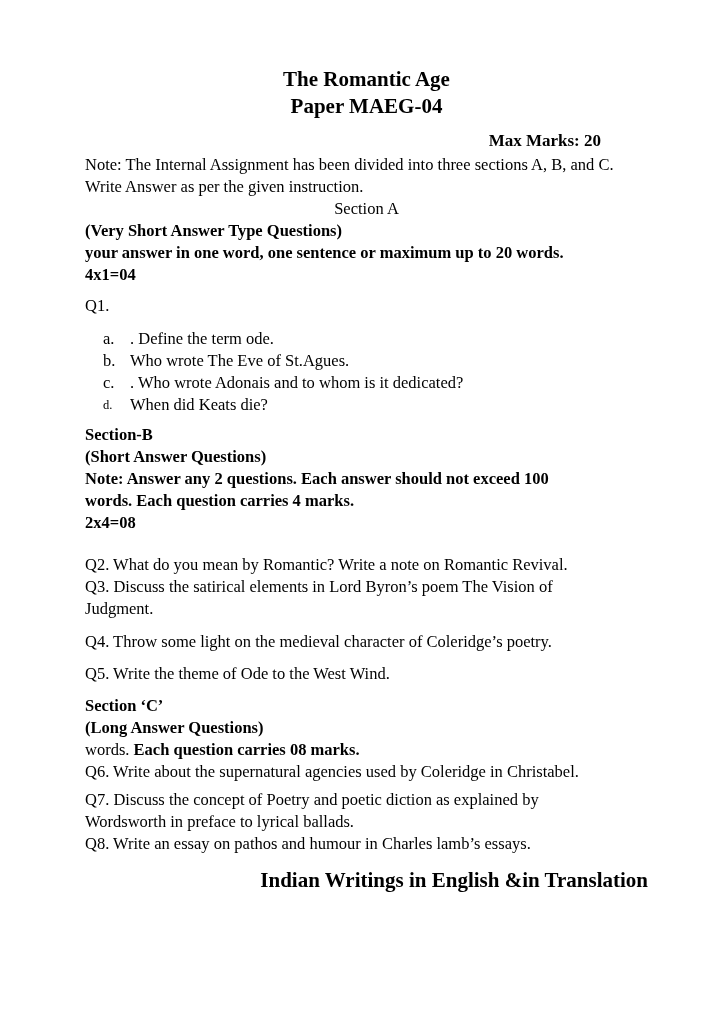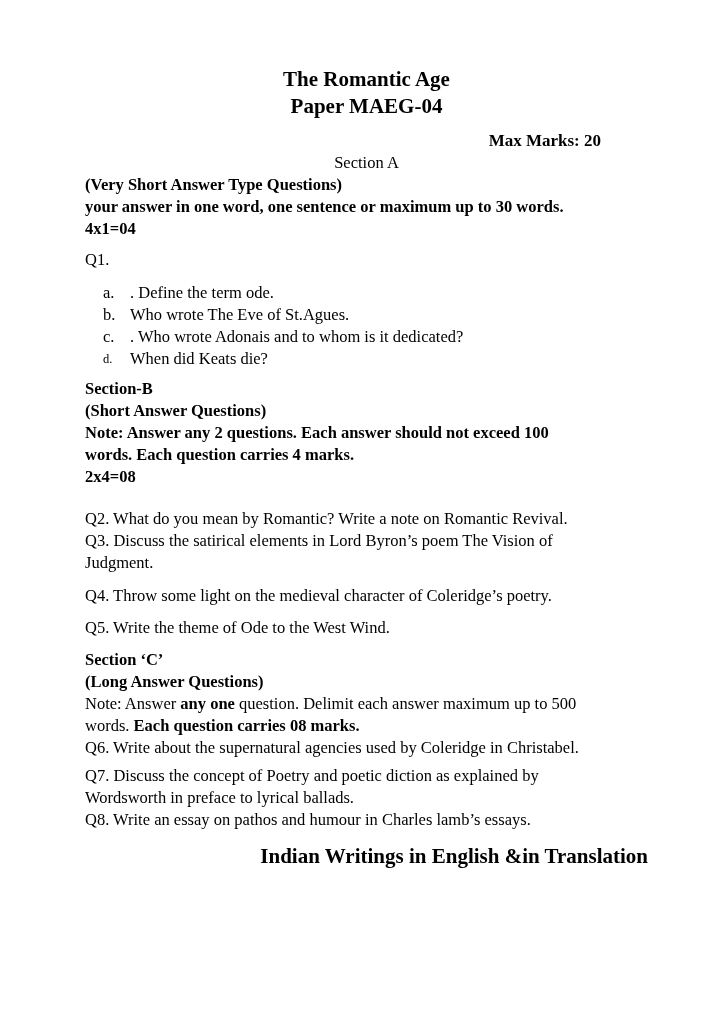--- a/index.html
+++ b/index.html
@@ -55,26 +55,30 @@
 <div class="page">
   <div class="content">
 
     <h1 class="title">
       <span class="block">The Romantic Age</span>
       <span class="block">Paper MAEG-04</span>
     </h1>
 
     <div class="max-marks">Max Marks: 20</div>
 
+    <p class="para intro">
+      <span class="block">Note: The Internal Assignment has been divided into three sections A, B, and C.</span>
+      <span class="block">Write Answer as per the given instruction.</span>
+    </p>
 
     <p class="para sec-head">Section A</p>
     <p class="para sec-head-bold">(Very Short Answer Type Questions)</p>
 
     <p class="para note-bold">
-      <span class="block">your answer in one word, one sentence or maximum up to 30 words.</span>
+      <span class="block">your answer in one word, one sentence or maximum up to 20 words.</span>
       <span class="block">4x1=04</span>
     </p>
 
     <p class="para q1-label">Q1.</p>
 
     <div class="qlist">
       <div class="li">
         <span class="marker">a.</span>
         <span class="li-text">. Define the term ode.</span>
       </div>
@@ -108,21 +112,20 @@
       <span class="block">Judgment.</span>
     </p>
 
     <p class="para mt-q4">Q4. Throw some light on the medieval character of Coleridge’s poetry.</p>
     <p class="para mt-q5">Q5. Write the theme of Ode to the West Wind.</p>
 
     <p class="para sec-head-bold mt-secc">Section ‘C’</p>
     <p class="para sec-head-bold">(Long Answer Questions)</p>
 
     <p class="para">
-      <span class="block"><span>Note: Answer </span><span class="bold">any one</span><span> question. Delimit each answer maximum up to 500</span></span>
       <span class="block"><span>words. </span><span class="bold">Each question carries 08 marks.</span></span>
     </p>
 
     <p class="para">Q6. Write about the supernatural agencies used by Coleridge in Christabel.</p>
 
     <p class="para mt-q7">
       <span class="block">Q7. Discuss the concept of Poetry and poetic diction as explained by</span>
       <span class="block">Wordsworth in preface to lyrical ballads.</span>
     </p>
 

